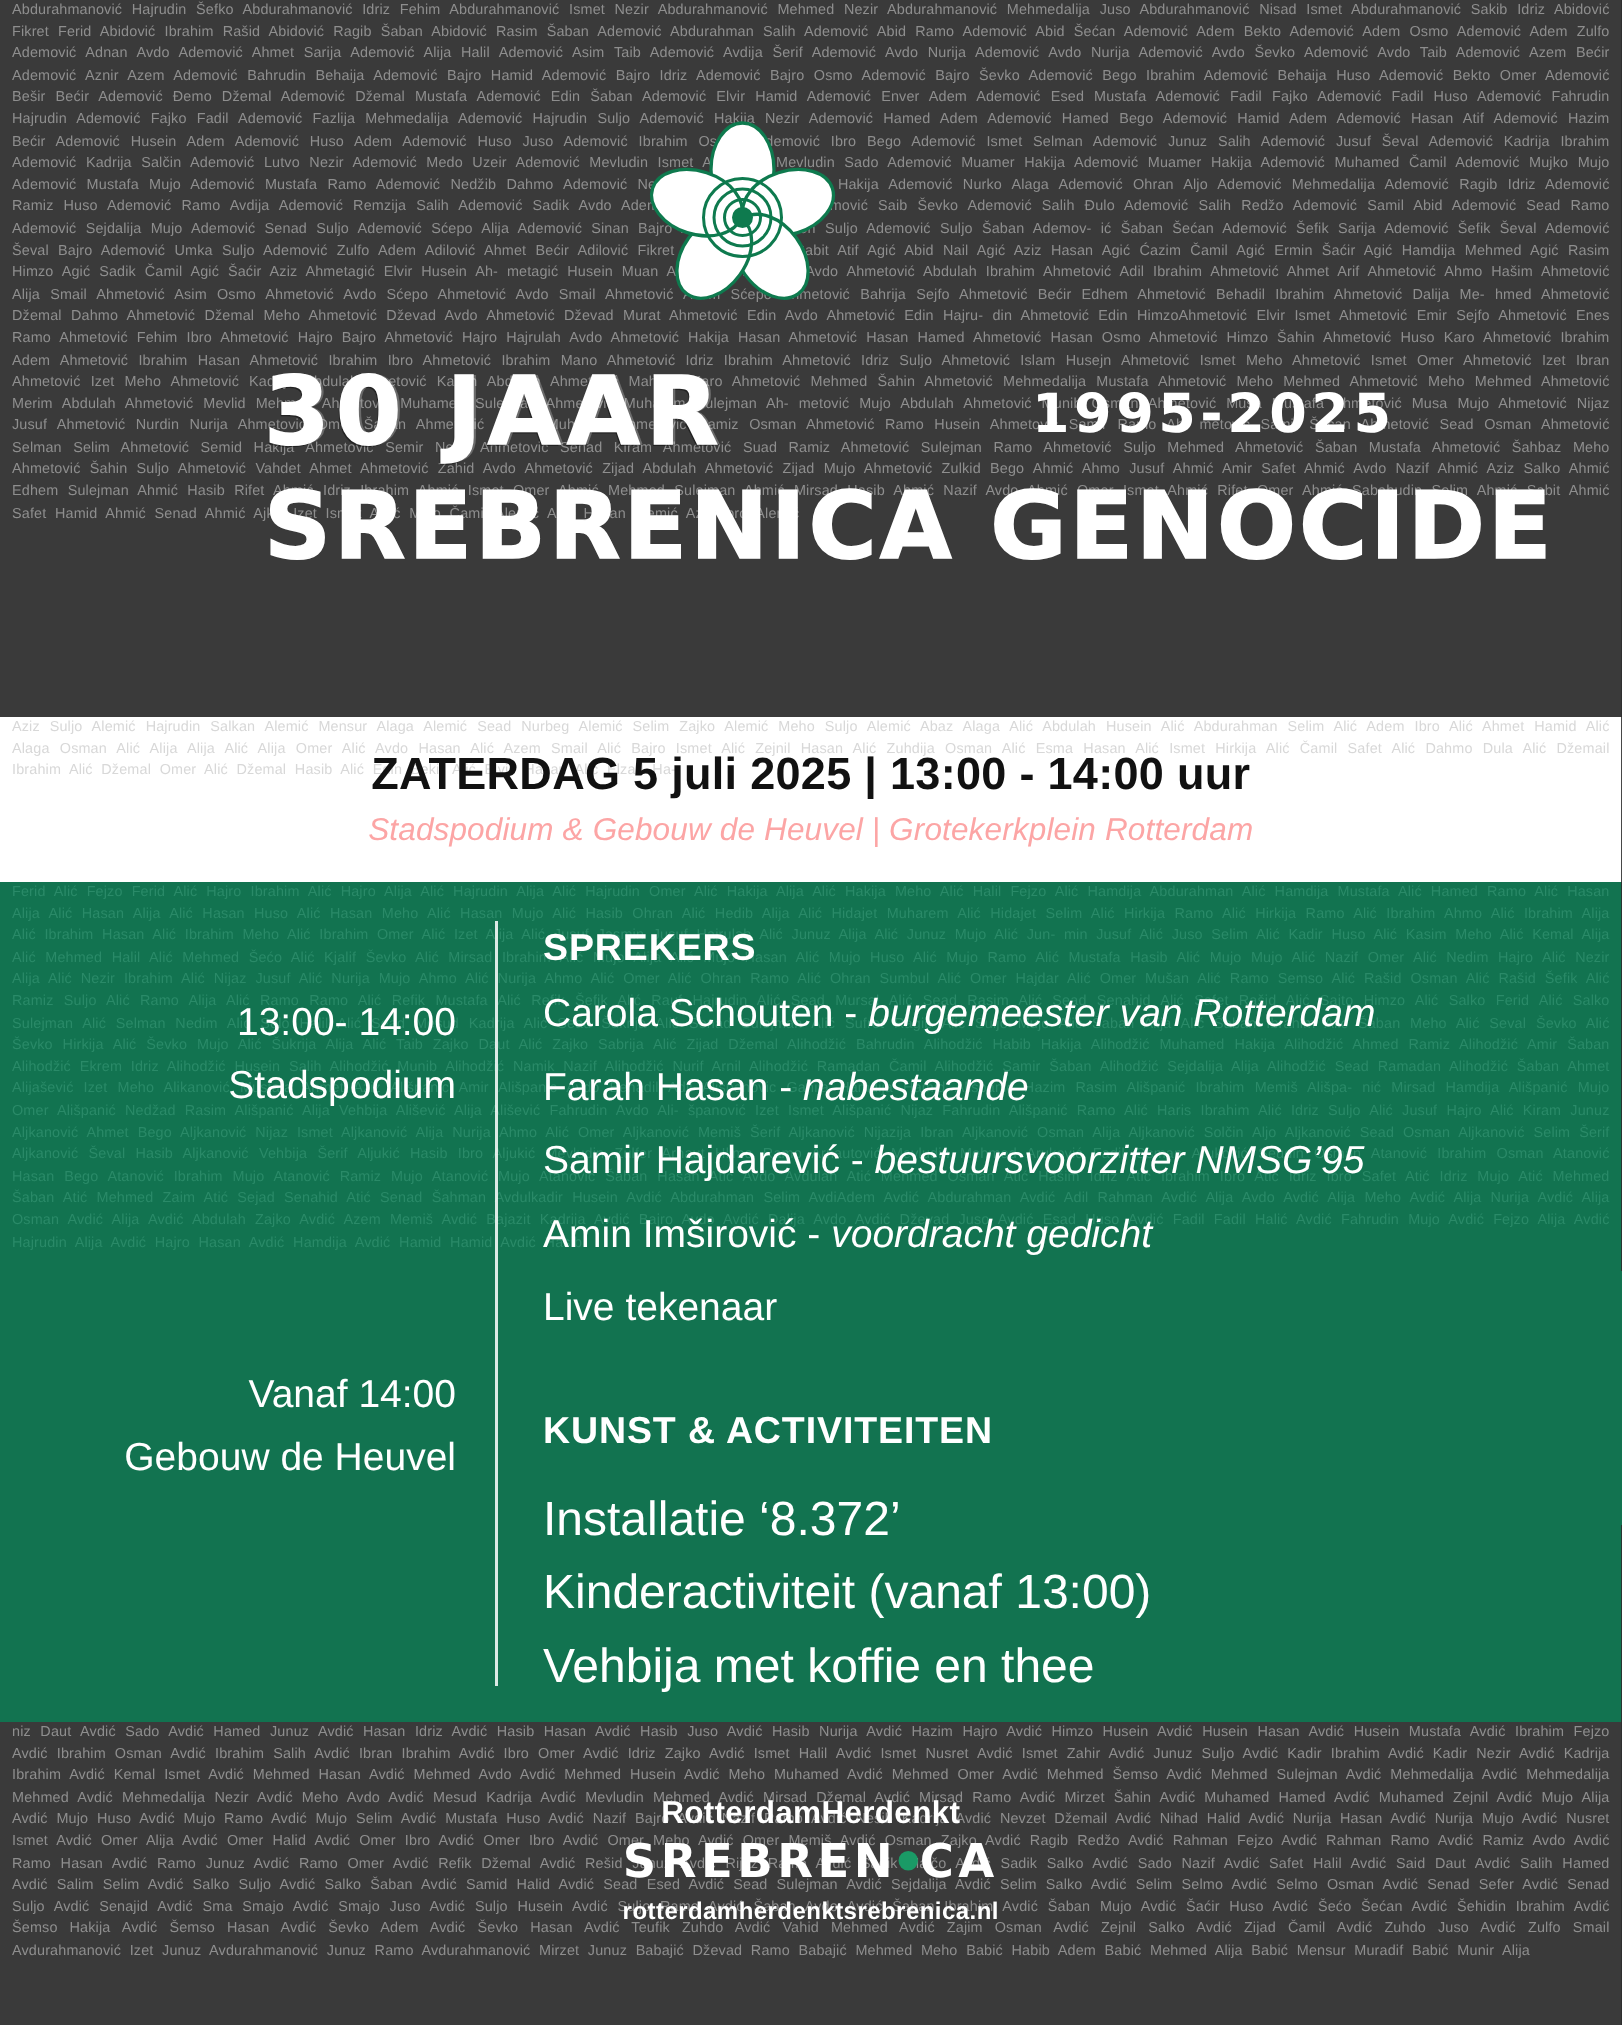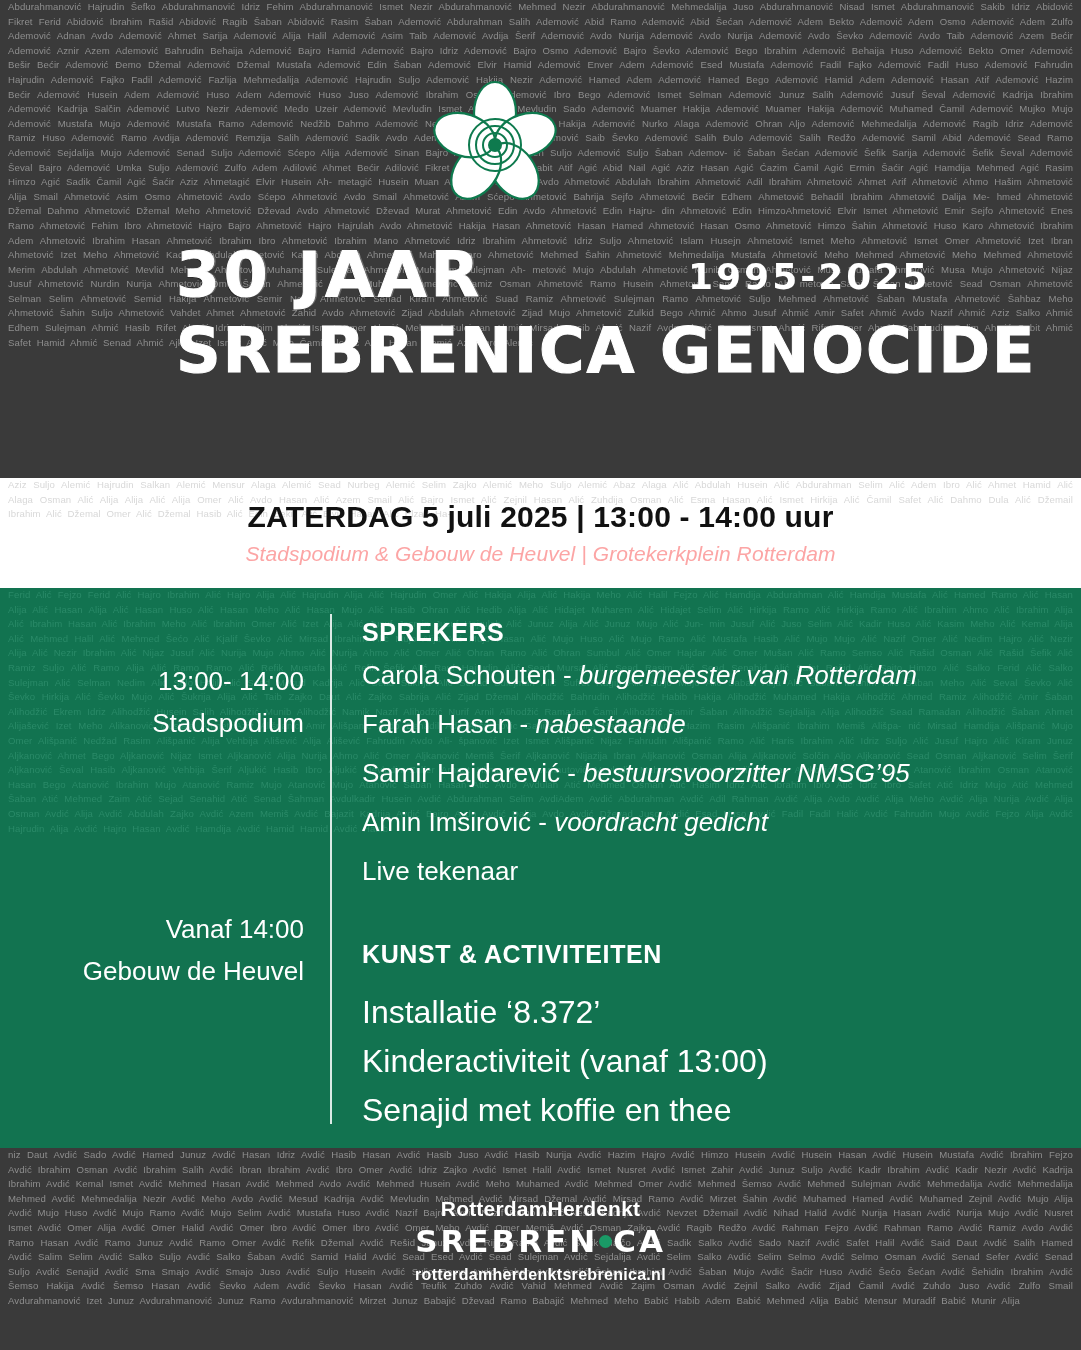--- a/index.html
+++ b/index.html
@@ -280,21 +280,21 @@
       <div class="spk" style="top:72px"><span>Carola Schouten - </span><i>burgemeester van Rotterdam</i></div>
       <div class="spk" style="top:121px"><span>Farah Hasan - </span><i>nabestaande</i></div>
       <div class="spk" style="top:170px"><span>Samir Hajdarević - </span><i>bestuursvoorzitter NMSG’95</i></div>
       <div class="spk" style="top:219px"><span>Amin Imširović - </span><i>voordracht gedicht</i></div>
       <div class="spk" style="top:268px"><span>Live tekenaar</span><i></i></div>
 
       <div class="sec-head" style="top:352px">KUNST &amp; ACTIVITEITEN</div>
 
       <div class="act" style="top:406px">Installatie ‘8.372’</div>
       <div class="act" style="top:455px">Kinderactiviteit (vanaf 13:00)</div>
-      <div class="act" style="top:504px">Senajid met koffie en thee</div>
+      <div class="act" style="top:504px">Vehbija met koffie en thee</div>
     </div>
   </div>
 
   <div class="names-layer names-bottom">niz Daut  Avdić Sado Avdić Hamed Junuz Avdić Hasan Idriz Avdić Hasib Hasan Avdić Hasib Juso  Avdić Hasib Nurija  Avdić Hazim Hajro Avdić Himzo Husein Avdić Husein Hasan Avdić Husein Mustafa Avdić Ibrahim Fejzo  Avdić Ibrahim Osman  Avdić Ibrahim Salih Avdić Ibran Ibrahim Avdić Ibro Omer Avdić Idriz Zajko  Avdić Ismet Halil  Avdić Ismet Nusret Avdić Ismet Zahir Avdić Junuz Suljo  Avdić Kadir Ibrahim  Avdić Kadir Nezir Avdić Kadrija Ibrahim  Avdić Kemal Ismet  Avdić Mehmed Hasan  Avdić Mehmed Avdo  Avdić Mehmed Husein  Avdić Meho Muhamed Avdić Mehmed Omer Avdić Mehmed Šemso Avdić Mehmed Sulejman Avdić Mehmedalija  Avdić Mehmedalija Mehmed  Avdić Mehmedalija Nezir  Avdić Meho Avdo Avdić Mesud Kadrija  Avdić Mevludin Mehmed Avdić Mirsad Džemal  Avdić Mirsad Ramo Avdić Mirzet Šahin Avdić Muhamed Hamed  Avdić Muhamed Zejnil Avdić Mujo Alija  Avdić Mujo Huso Avdić Mujo Ramo Avdić Mujo Selim  Avdić Mustafa Huso  Avdić Nazif Bajro Avdić Nazif Ramo  Avdić Nesib Kadrija  Avdić Nevzet Džemail  Avdić Nihad Halid  Avdić Nurija Hasan  Avdić Nurija Mujo  Avdić Nusret Ismet Avdić Omer Alija Avdić Omer Halid  Avdić Omer Ibro Avdić Omer Ibro  Avdić Omer Meho Avdić Omer Memiš Avdić Osman Zajko  Avdić Ragib Redžo  Avdić Rahman Fejzo  Avdić Rahman Ramo  Avdić Ramiz Avdo  Avdić Ramo Hasan Avdić Ramo Junuz  Avdić Ramo Omer Avdić Refik Džemal Avdić Rešid Junuz  Avdić Rijaz Ramo  Avdić Sadik Malčo  Avdić Sadik Salko  Avdić Sado Nazif  Avdić Safet Halil  Avdić Said Daut  Avdić Salih Hamed  Avdić Salim Selim Avdić Salko Suljo Avdić Salko Šaban Avdić Samid Halid Avdić Sead Esed  Avdić Sead Sulejman  Avdić Sejdalija  Avdić Selim Salko  Avdić Selim Selmo Avdić Selmo Osman  Avdić Senad Sefer  Avdić Senad Suljo  Avdić Senajid  Avdić Sma Smajo  Avdić Smajo Juso  Avdić Suljo Husein Avdić Suljo Ramo  Avdić Šaban Avdo  Avdić Šaban Ibrahim Avdić Šaban Mujo Avdić Šaćir Huso  Avdić Šećo Šećan  Avdić Šehidin Ibrahim  Avdić Šemso Hakija Avdić Šemso Hasan  Avdić Ševko Adem  Avdić Ševko Hasan  Avdić Teufik Zuhdo  Avdić Vahid Mehmed  Avdić Zajim Osman  Avdić Zejnil Salko Avdić Zijad Čamil  Avdić Zuhdo Juso  Avdić Zulfo Smail  Avdurahmanović Izet Junuz  Avdurahmanović Junuz Ramo  Avdurahmanović Mirzet Junuz Babajić Dževad Ramo  Babajić Mehmed Meho  Babić Habib Adem  Babić Mehmed Alija  Babić Mensur Muradif Babić Munir Alija</div>
   <div class="bottom-block">
     <div class="logo-wrap">
       <div class="logo-l1">RotterdamHerdenkt</div>
       <div class="logo-l2"><span>SREBREN</span><span class="logo-dot"></span><span>CA</span></div>
       <div class="logo-l3">rotterdamherdenktsrebrenica.nl</div>
     </div>

